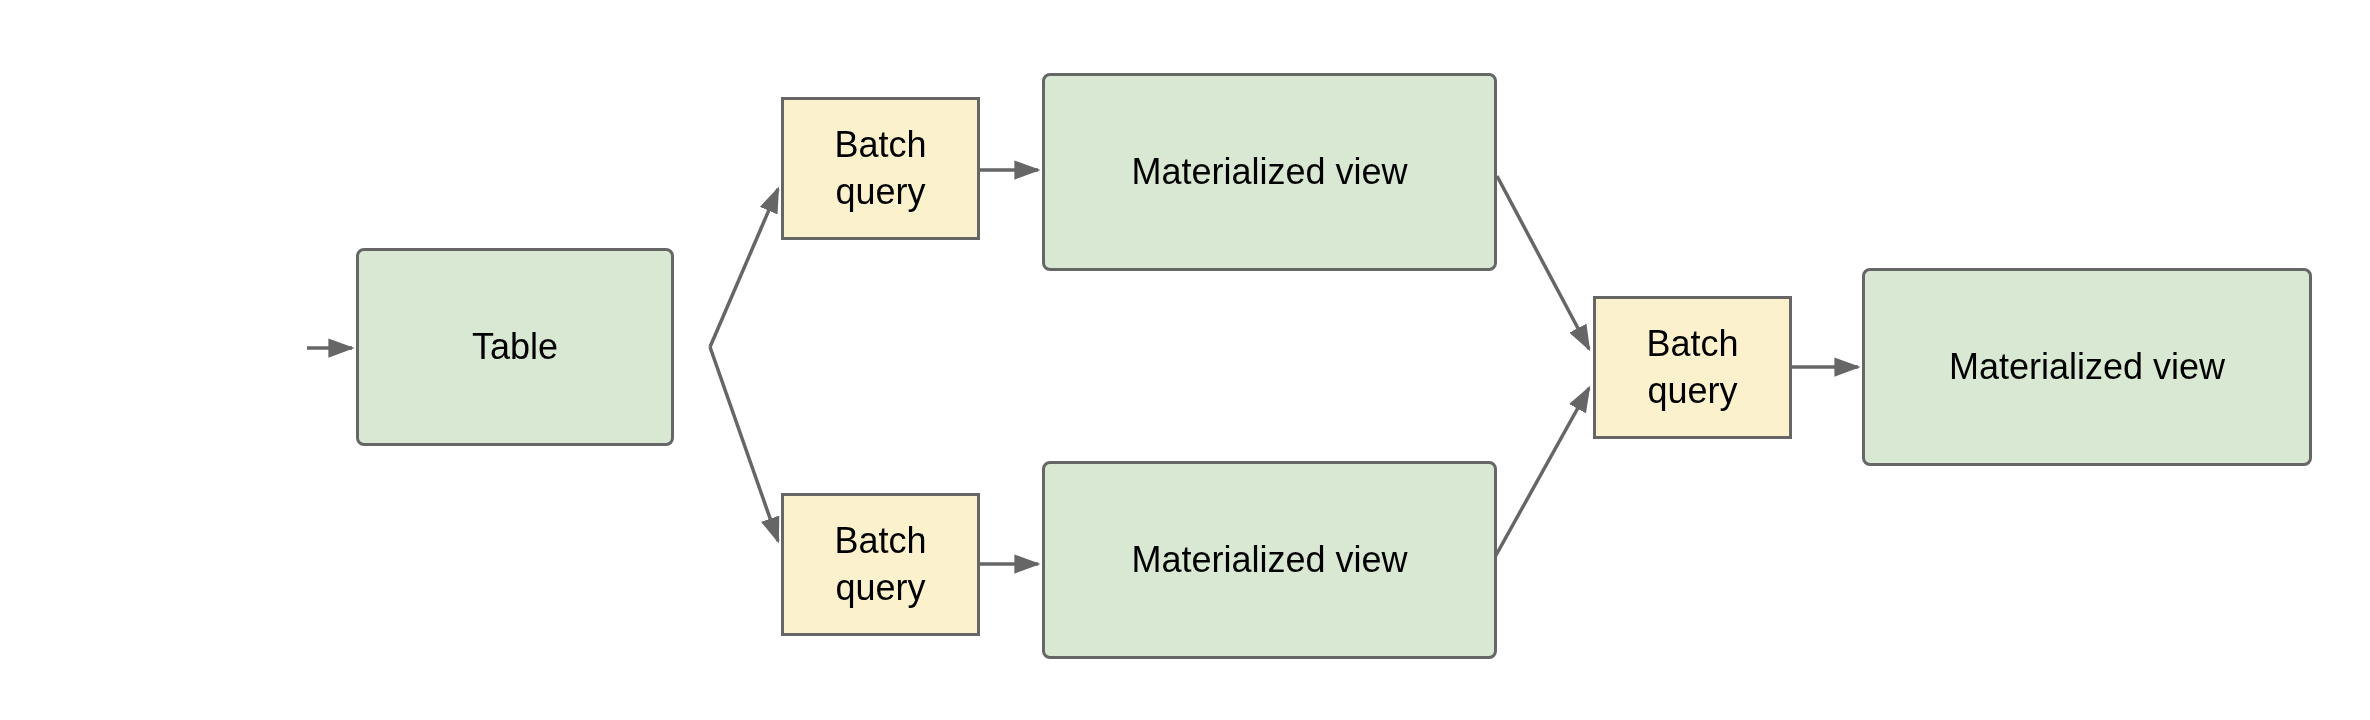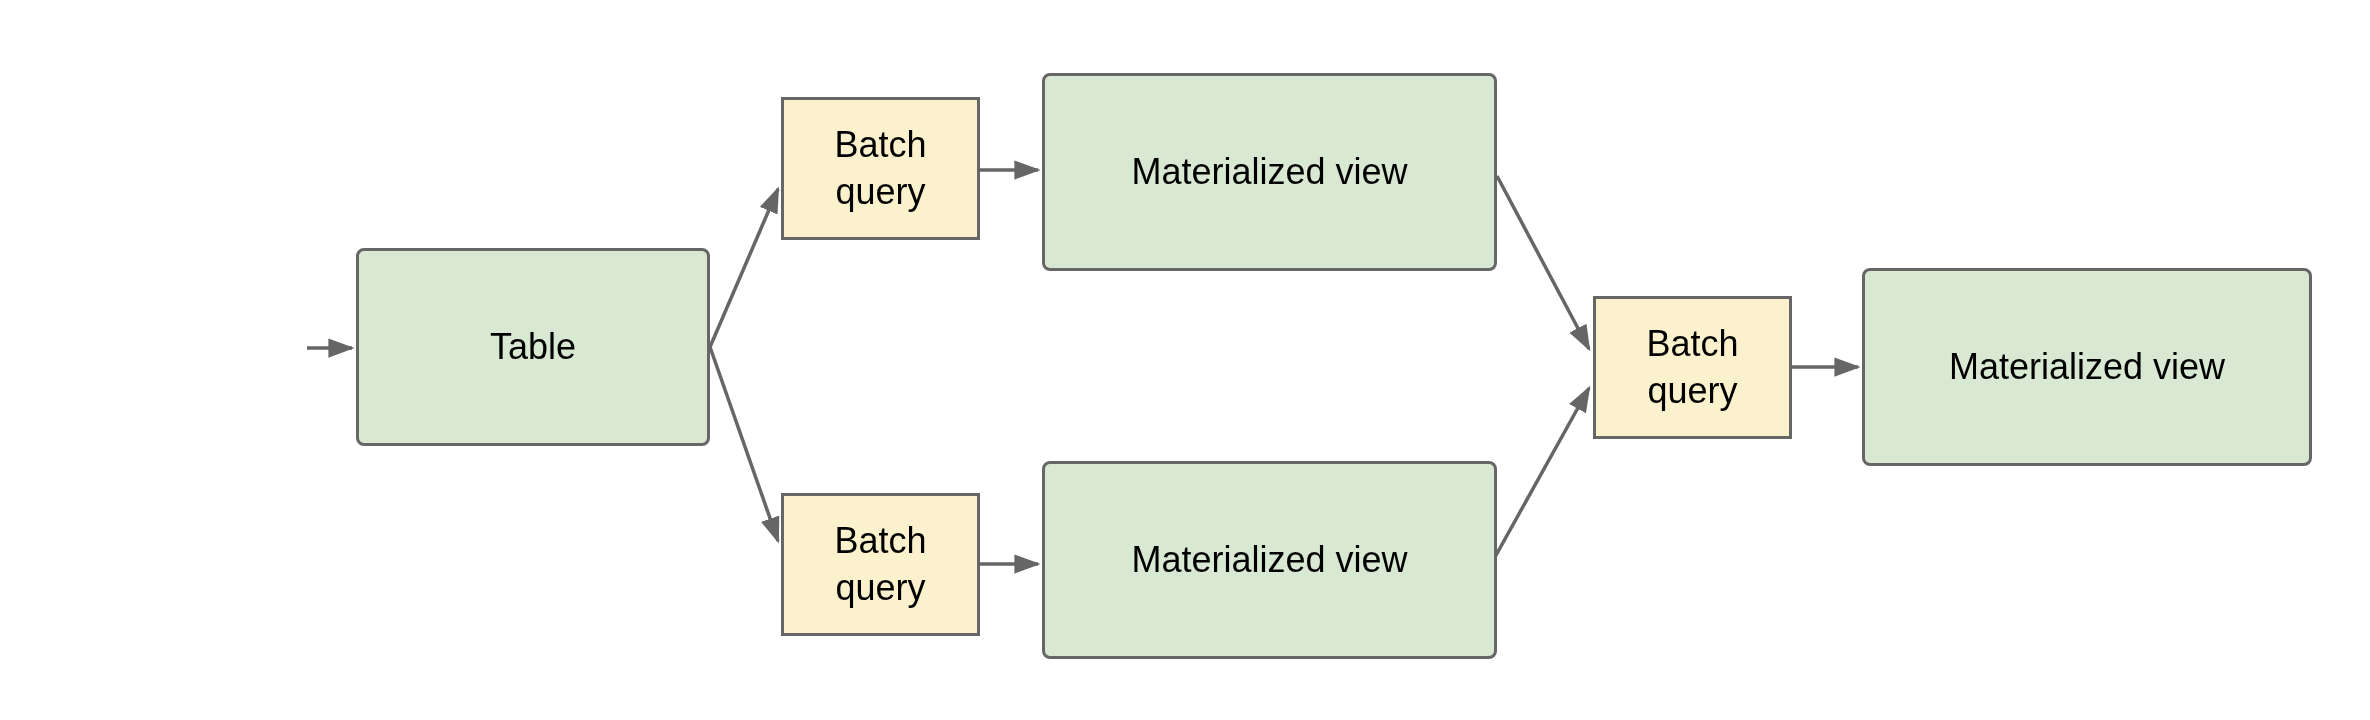--- a/index.html
+++ b/index.html
@@ -68,21 +68,21 @@
     <line x1="710" y1="347" x2="778" y2="189" marker-end="url(#arrow)"></line>
     <line x1="710" y1="347" x2="778" y2="541" marker-end="url(#arrow)"></line>
     <line x1="980" y1="170" x2="1038" y2="170" marker-end="url(#arrow)"></line>
     <line x1="980" y1="564" x2="1038" y2="564" marker-end="url(#arrow)"></line>
     <line x1="1497" y1="176" x2="1589" y2="349" marker-end="url(#arrow)"></line>
     <line x1="1495" y1="557" x2="1589" y2="388" marker-end="url(#arrow)"></line>
     <line x1="1792" y1="367" x2="1858" y2="367" marker-end="url(#arrow)"></line>
   </svg>
 
 
-  <div class="node view" style="left:356px;  top:248px; width:354px; height:198px;">
+  <div class="node view" style="left:356px;  top:248px; width:318px; height:198px;">
     <span class="label">Table</span>
   </div>
 
   <div class="node query" style="left:781px;  top:97px;  width:199px; height:143px;">
     <span class="label">Batch query</span>
   </div>
 
   <div class="node view" style="left:1042px; top:73px;  width:455px; height:198px;">
     <span class="label">Materialized view</span>
   </div>

